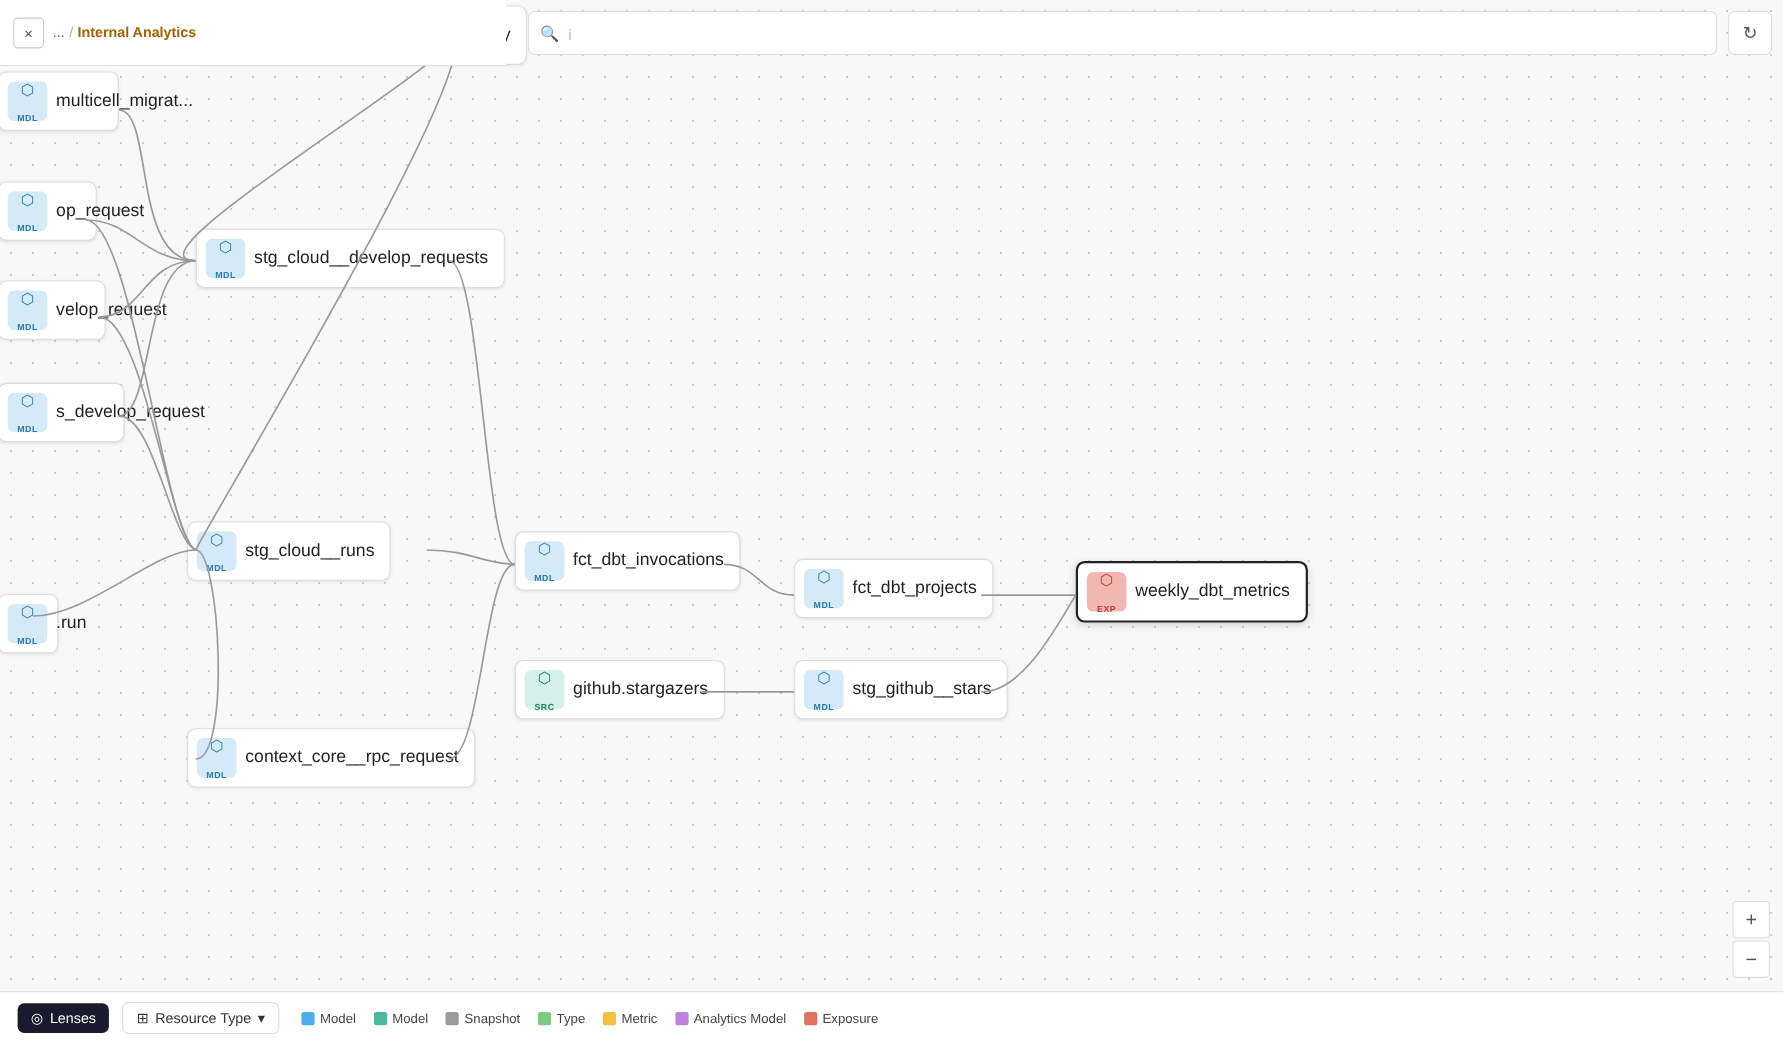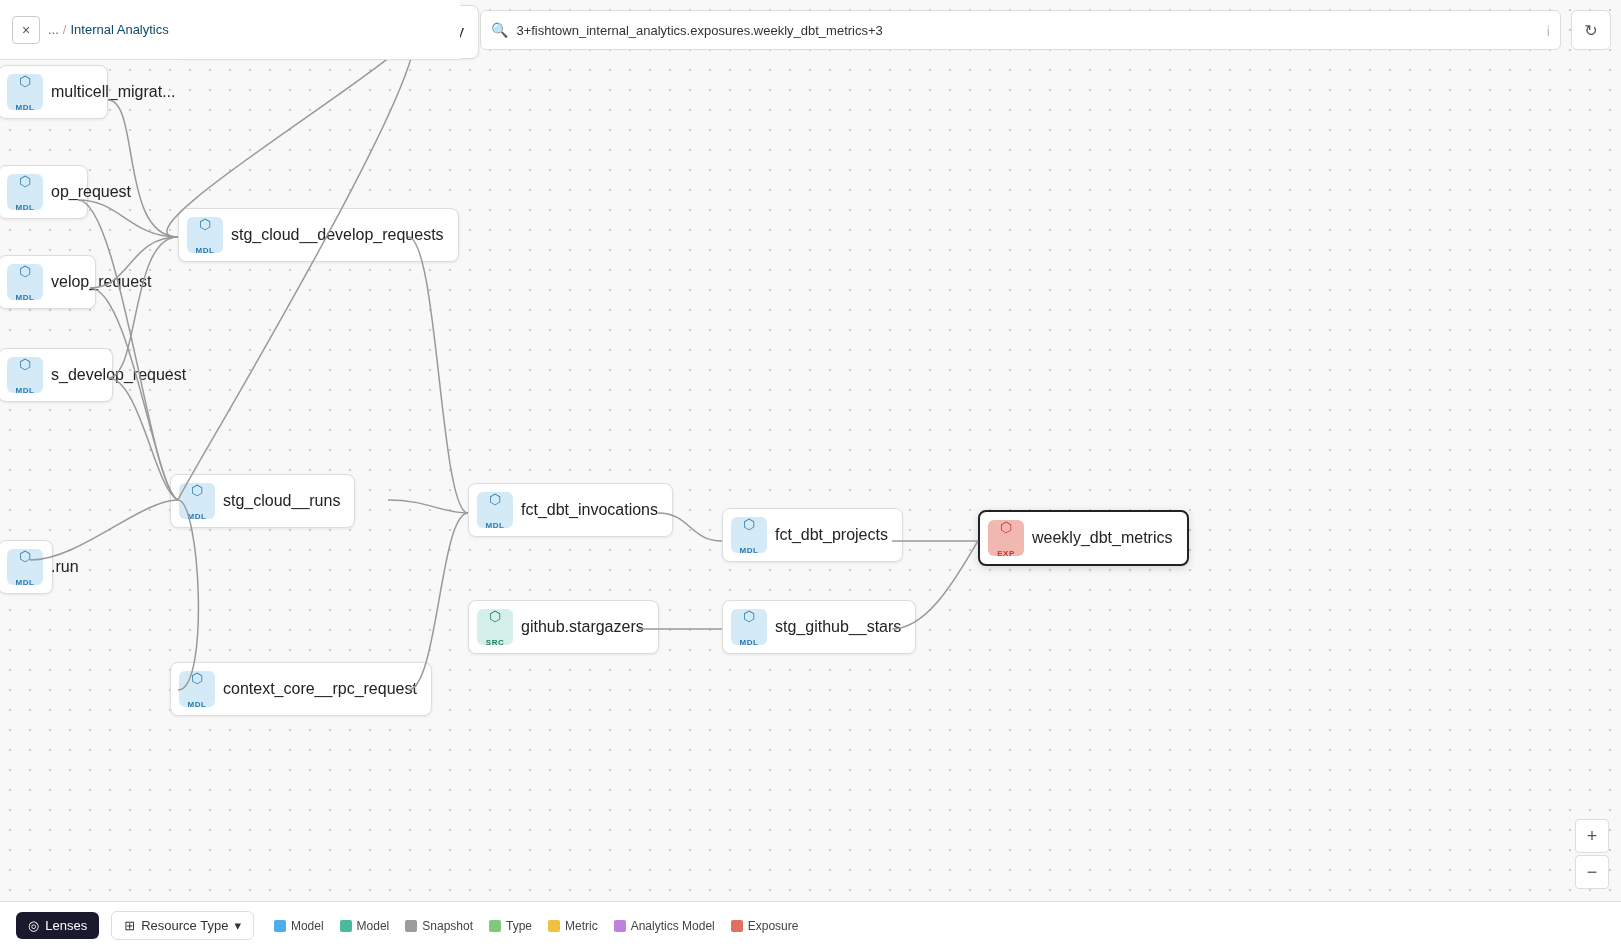--- a/index.html
+++ b/index.html
@@ -26,21 +26,21 @@
       background: white;
       cursor: pointer;
       display: flex; align-items: center; justify-content: center;
       font-size: 14px; color: #555;
     }
     .breadcrumb {
       display: flex; align-items: center; gap: 4px;
       font-size: 13px; color: #666;
     }
     .breadcrumb .sep { color: #aaa; }
-    .breadcrumb .current { color: #0c4a6e; font-weight: 400; }
+    .breadcrumb .current { color: #a16207; font-weight: 700; }
 
     
     .search-bar {
       position: absolute;
       top: 10px;
       left: 480px;
       right: 60px;
       height: 40px;
       background: white;
       border: 1px solid #ddd;
@@ -277,21 +277,20 @@
   </button>
   <div class="breadcrumb">
     <span>...</span>
     <span class="sep">/</span>
     <span class="current">Internal Analytics</span>
   </div>
 </div>
 
 <div class="search-bar">
   <span class="search-icon">🔍</span>
-  <input type="text" value="3+fishtown_internal_analytics.exposures.weekly_dbt_metrics+3" style="">
   <span class="search-info-icon">ℹ</span>
 </div>
 
 <button class="refresh-btn">
   <span>↻</span>
 </button>
 
 <div class="node-partial" style="left:-2px; top:65px; width:110px;">
   <div class="node-badge badge-mdl">
     <span class="badge-icon">⬡</span>

